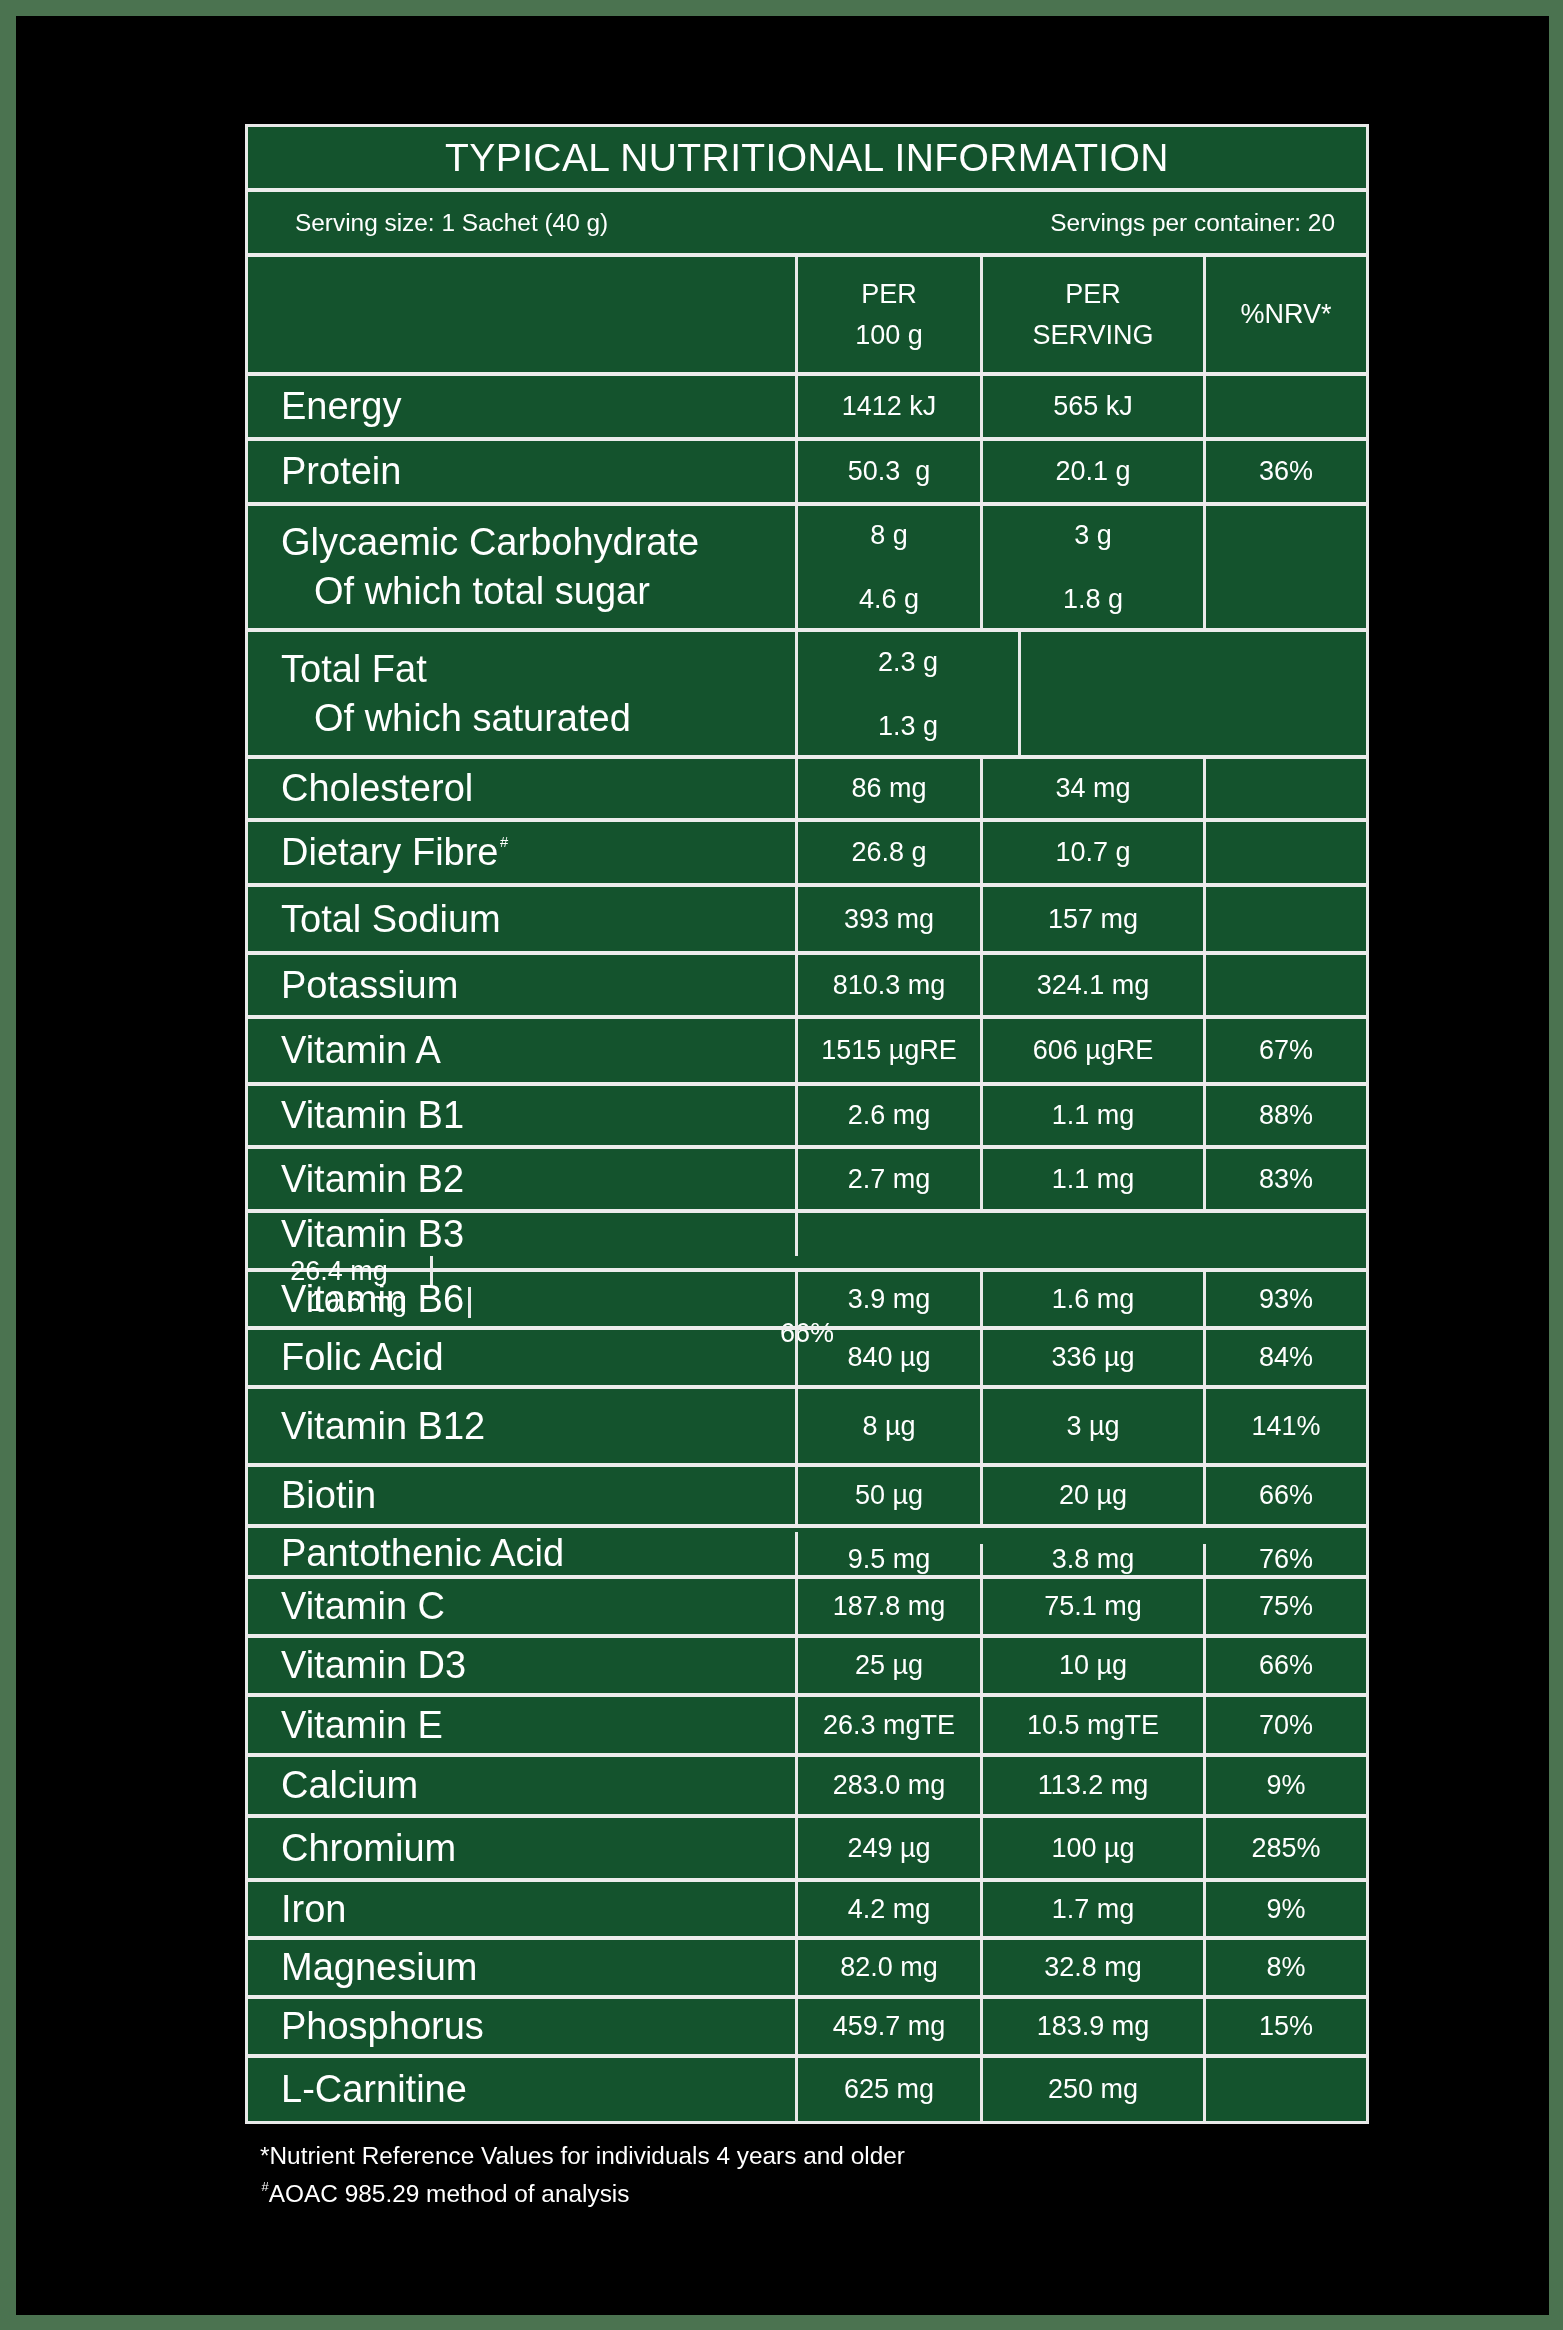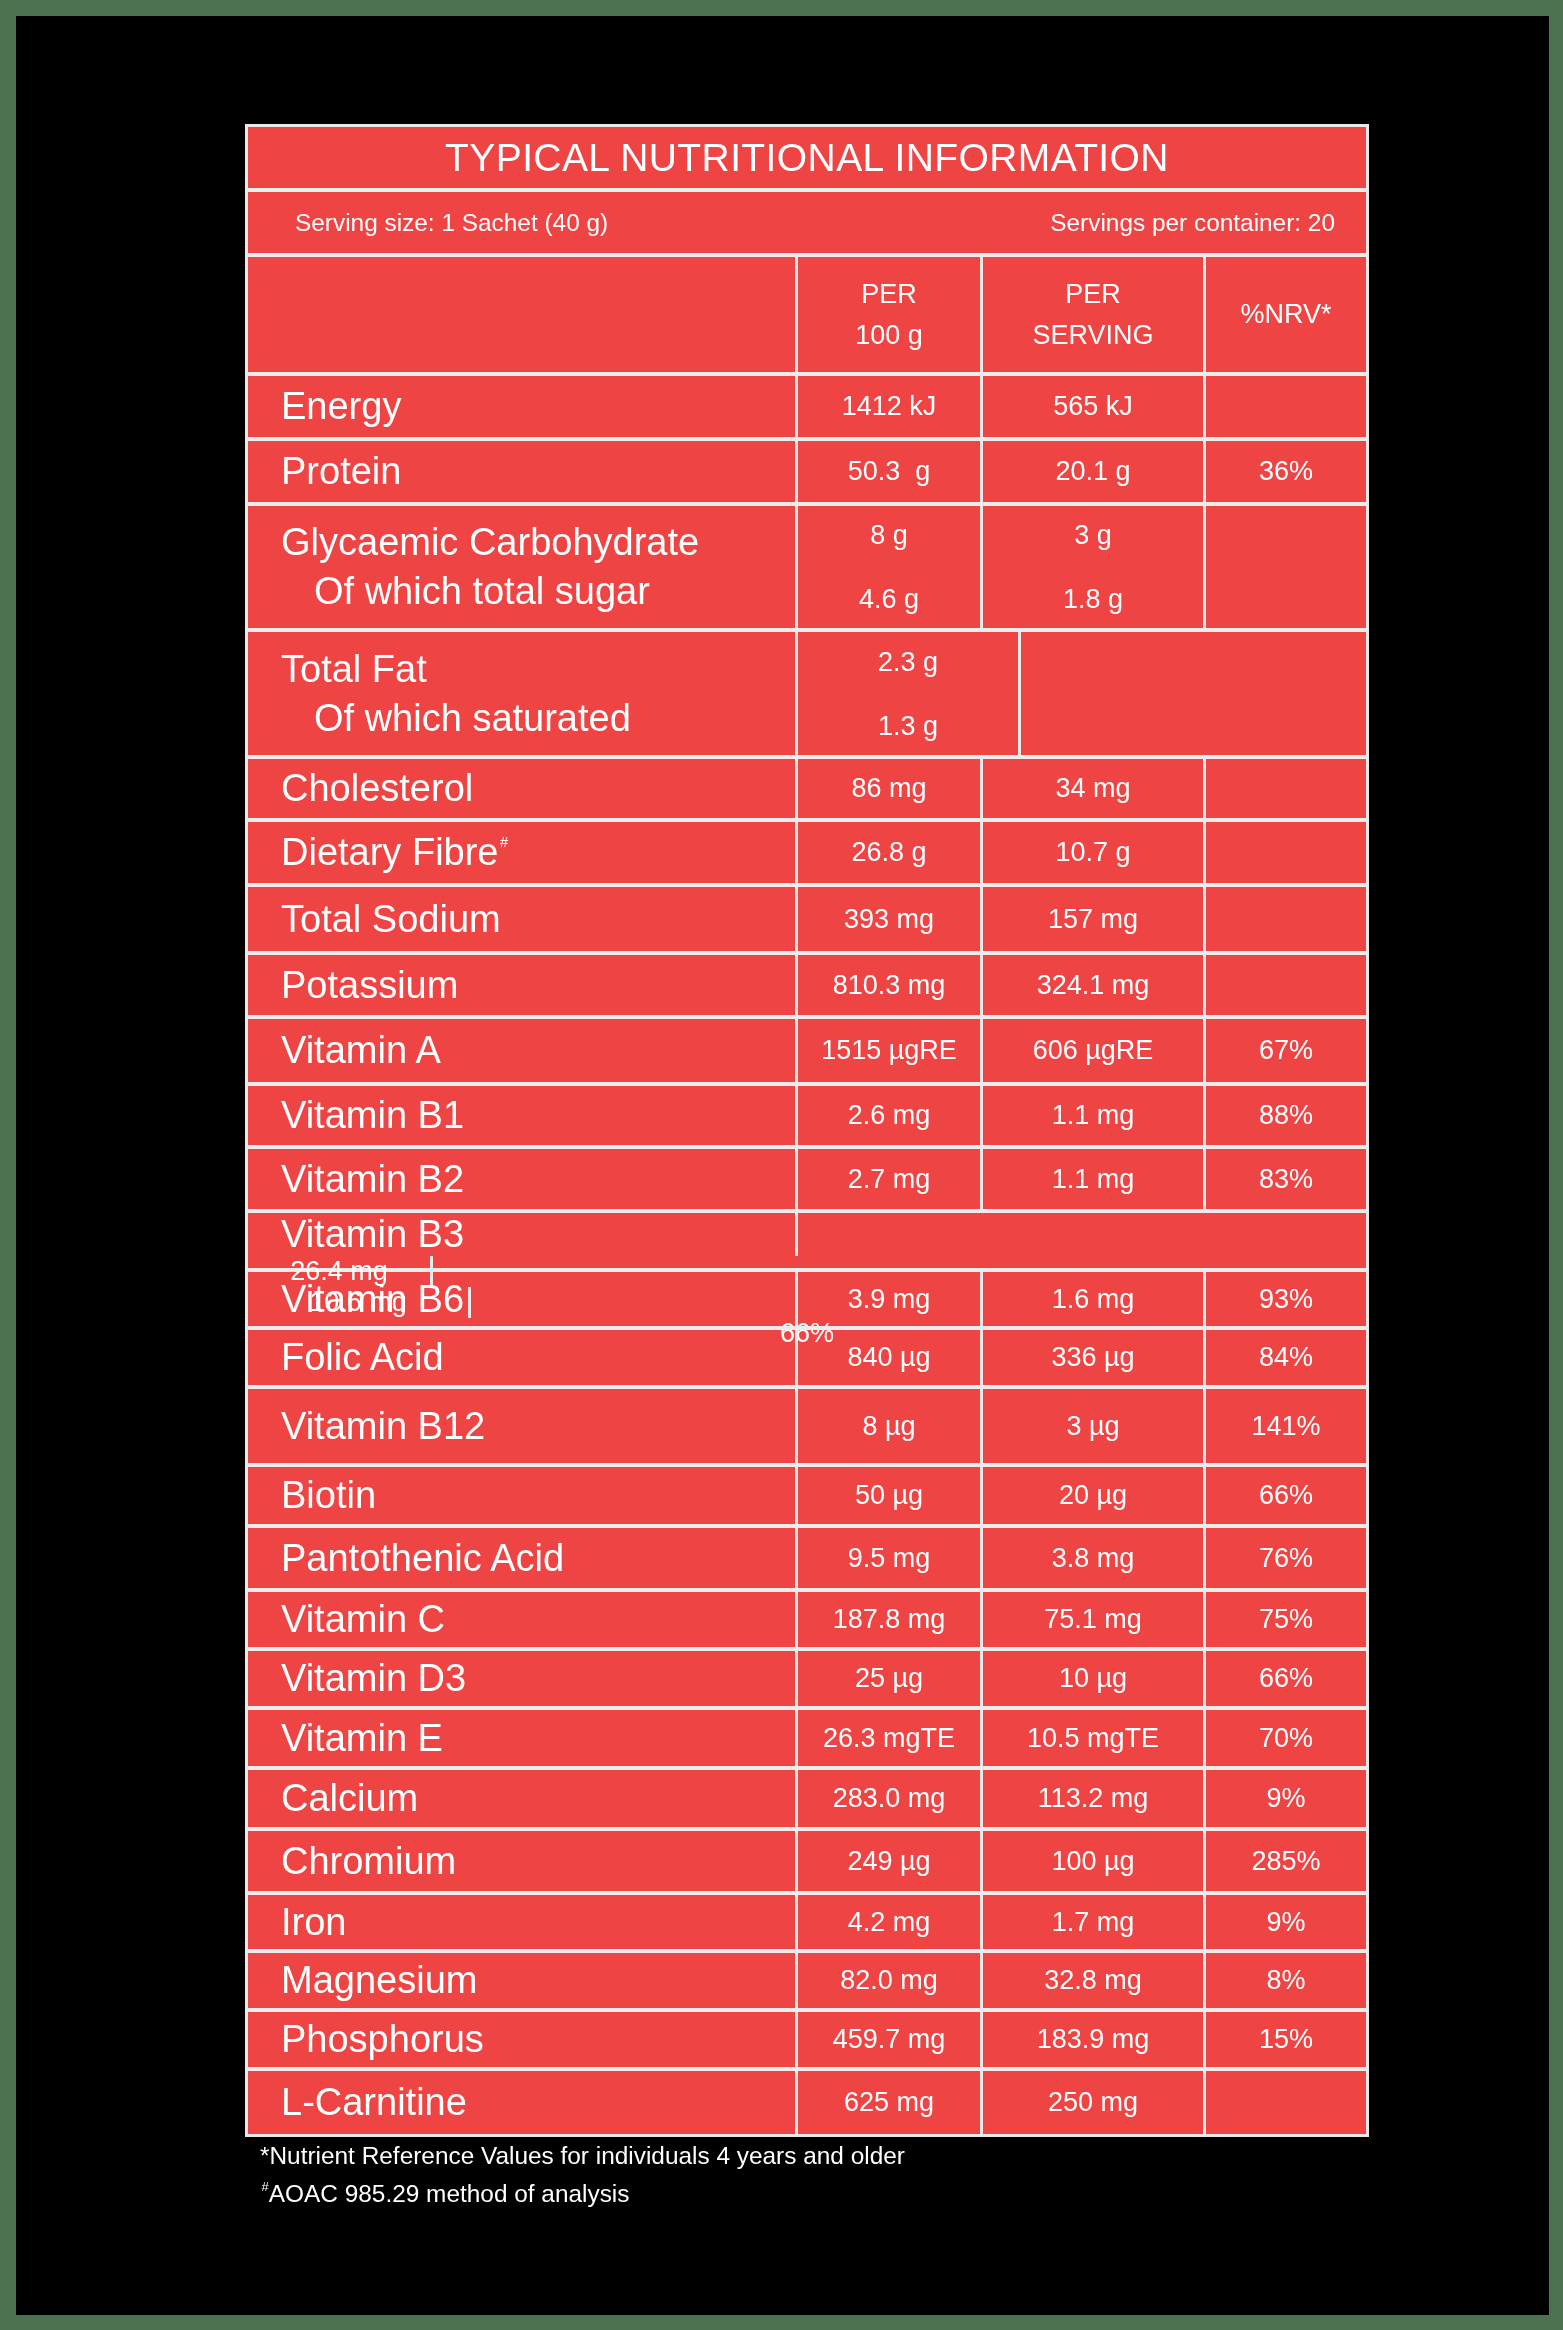--- a/index.html
+++ b/index.html
@@ -8,21 +8,21 @@
     font-family:"Liberation Sans", "DejaVu Sans", sans-serif; color:#ffffff;
     position:relative; overflow:hidden;
   }
   .panel {
     position:absolute; left:15.5px; top:15.5px; right:15.5px; bottom:15.5px;
     background:#000000;
   }
   .table {
     position:absolute; left:245px; top:124px; width:1124px;
     border:3.3px solid #e9e9e9; box-sizing:border-box;
-    background:#ef4444;
+    background:#14532d;
   }
   .row {
     position:relative; display:flex; box-sizing:border-box;
     border-bottom:4.9px solid #ececec;
   }
   .row:last-child { border-bottom:none; }
   .title-row {
     height:65px; justify-content:center; align-items:center;
     font-size:39px; letter-spacing:0.4px; font-weight:normal;
   }
@@ -295,21 +295,21 @@
         <div class="cell c-100">
           <div style="white-space: pre;">50 µg</div>
         </div>
         <div class="cell c-srv">
           <div style="white-space: pre;">20 µg</div>
         </div>
         <div class="cell c-nrv">
           <div>66%</div>
         </div>
       </div>
-      <div class="row" style="height: 64px;">
+      <div class="row" style="height: 51px; align-items: flex-end;">
         <div class="cell c-name">
           <div>Pantothenic Acid</div>
         </div>
         <div class="cell c-100">
           <div style="white-space: pre;">9.5 mg</div>
         </div>
         <div class="cell c-srv">
           <div style="white-space: pre;">3.8 mg</div>
         </div>
         <div class="cell c-nrv">

